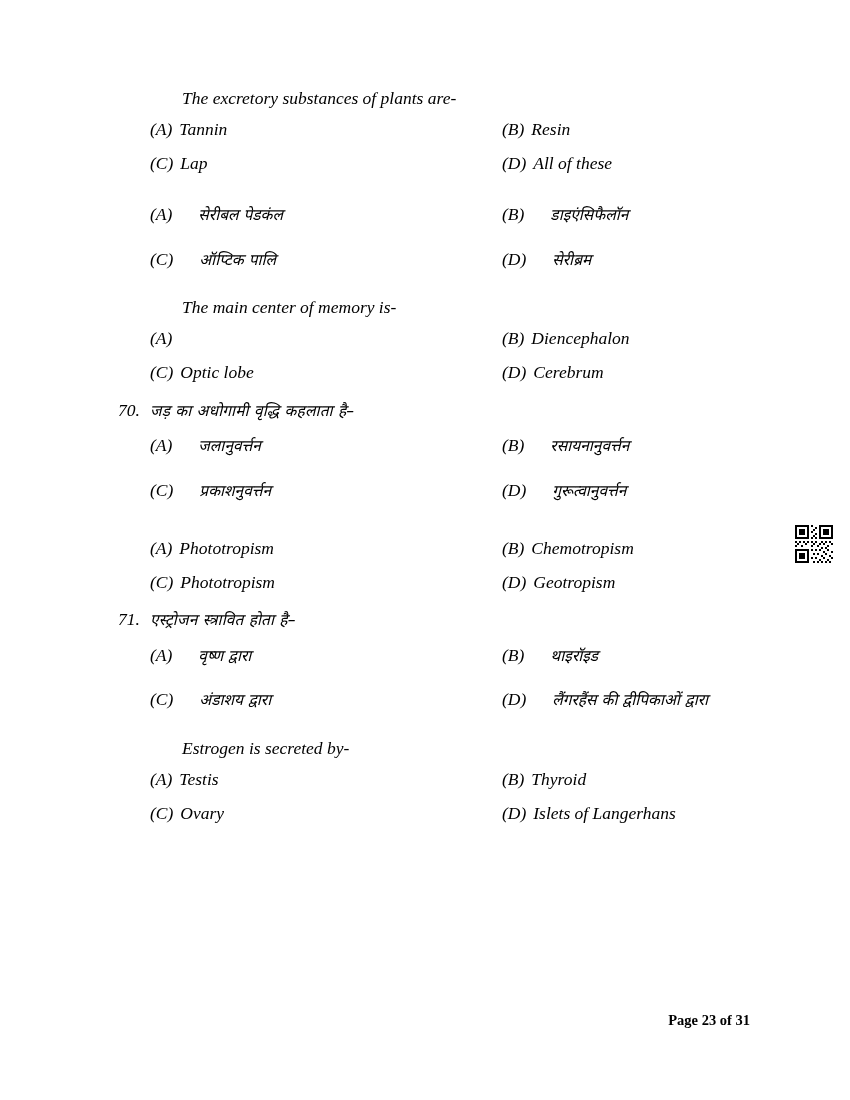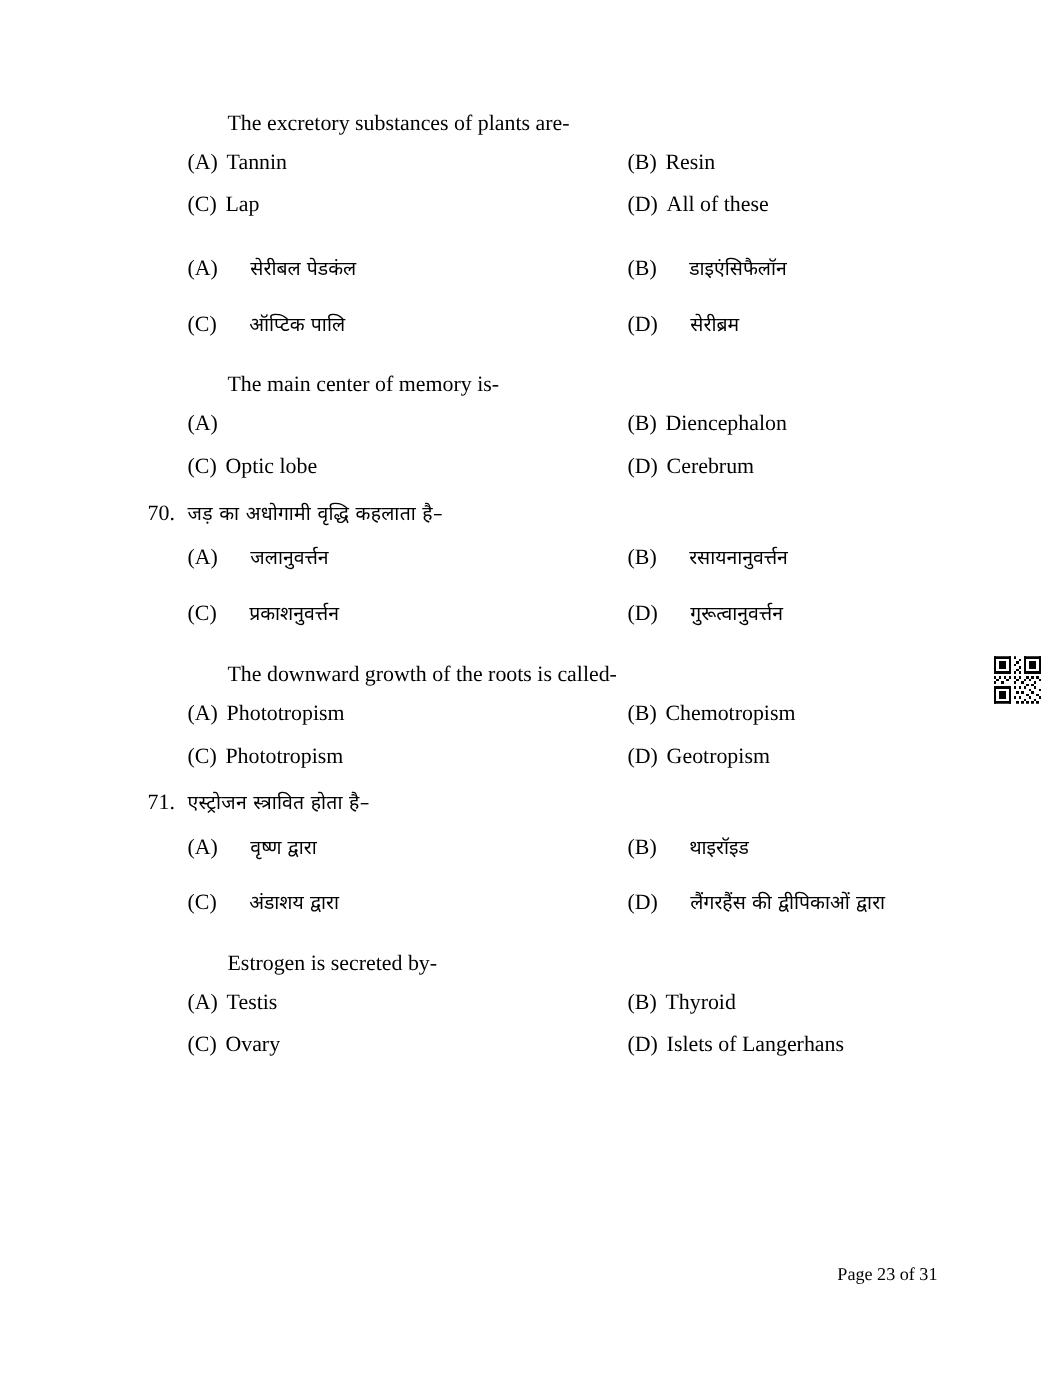--- a/index.html
+++ b/index.html
@@ -20,20 +20,21 @@
     left: 0; top: 0;
     width: 850px;
     height: 1100px;
     background: #ffffff;
   }
   .content {
     position: absolute;
     left: 118px;
     top: 88px;
     width: 640px;
+    font-style: italic;
   }
 
   
   .qblock {
     margin-bottom: 0;
   }
   .stem {
     display: flex;
     align-items: baseline;
     font-size: 17.5px;
@@ -114,21 +115,21 @@
   .footer {
     position: absolute;
     left: 0;
     top: 1012px;
     width: 850px;
     text-align: right;
     padding-right: 100px;
     box-sizing: border-box;
     font-family: "Liberation Serif", serif;
     font-size: 14.5px;
-    font-weight: normal;
+    font-weight: bold;
   }
 </style>
 </head>
 <body>
 
 <div class="page">
 
   <div class="content">
 
     <div class="qblock">
@@ -228,24 +229,20 @@
         <div class="opt">
           <span class="opt-label opt-label-h">(D)</span>
           <span class="opt-text-h">गुरूत्वानुवर्त्तन</span>
         </div>
       </div>
     </div>
 
     <div class="gap-md"></div>
 
     <div class="qblock">
-      <div class="stem stem-en">
-        <span class="stem-num"></span>
-        <span class="stem-text eng">The downward growth of the roots is called-</span>
-      </div>
       <div class="options opts-eng">
         <div class="opt">
           <span class="opt-label opt-text-e">(A)</span>
           <span class="opt-text-e">Phototropism</span>
         </div>
         <div class="opt">
           <span class="opt-label opt-text-e">(B)</span>
           <span class="opt-text-e">Chemotropism</span>
         </div>
         <div class="opt">

